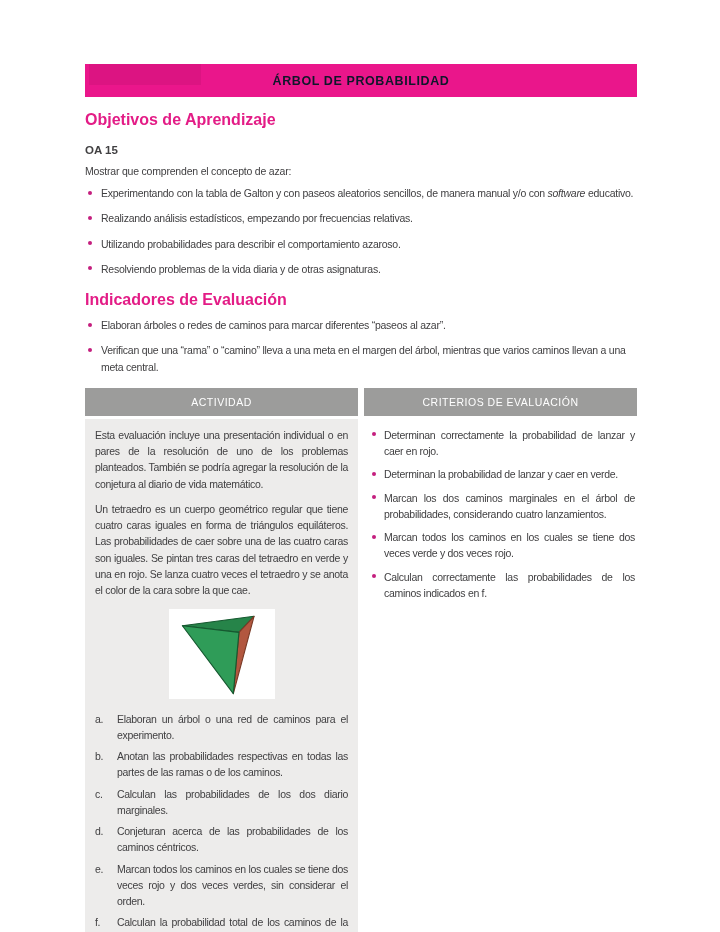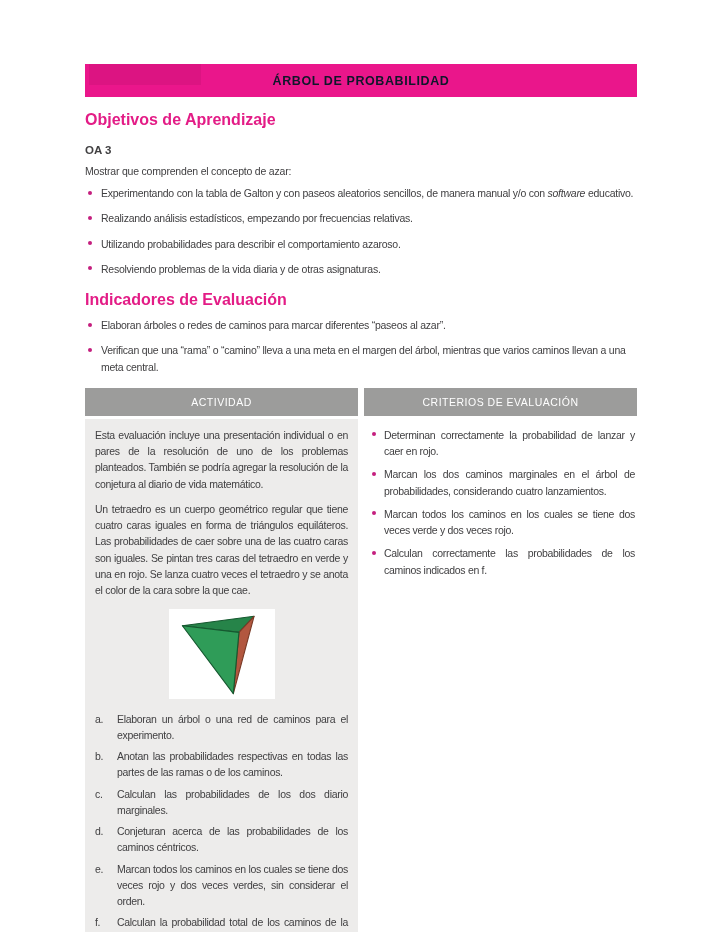--- a/index.html
+++ b/index.html
@@ -100,21 +100,21 @@
 <body>
 
 <div class="content">
 
   <div class="title-bar">
     <div class="bar-shade"></div>
     <div class="bar-title">ÁRBOL DE PROBABILIDAD</div>
   </div>
 
   <div class="section-heading">Objetivos de Aprendizaje</div>
-  <div class="oa-code">OA 3</div>
+  <div class="oa-code">OA 15</div>
   <div class="intro-line">Mostrar que comprenden el concepto de azar:</div>
 
   <ul class="dotlist">
     <li>
       <span class="dot"></span>
       <span><span>Experimentando con la tabla de Galton y con paseos aleatorios sencillos, de manera manual y/o con </span><span class="it">software</span><span> educativo.</span></span>
     </li>
     <li>
       <span class="dot"></span>
       <span>Realizando análisis estadísticos, empezando por frecuencias relativas.</span>
@@ -190,20 +190,24 @@
       </div>
 
       <div class="td-cell td-criterios">
         <ul class="critlist">
           <li>
             <span class="dot"></span>
             <span class="ctxt">Determinan correctamente la probabilidad de lanzar y caer en rojo.</span>
           </li>
           <li>
             <span class="dot"></span>
+            <span class="ctxt">Determinan la probabilidad de lanzar y caer en verde.</span>
+          </li>
+          <li>
+            <span class="dot"></span>
             <span class="ctxt">Marcan los dos caminos marginales en el árbol de probabilidades, considerando cuatro lanzamientos.</span>
           </li>
           <li>
             <span class="dot"></span>
             <span class="ctxt">Marcan todos los caminos en los cuales se tiene dos veces verde y dos veces rojo.</span>
           </li>
           <li>
             <span class="dot"></span>
             <span class="ctxt">Calculan correctamente las probabilidades de los caminos indicados en f.</span>
           </li>

